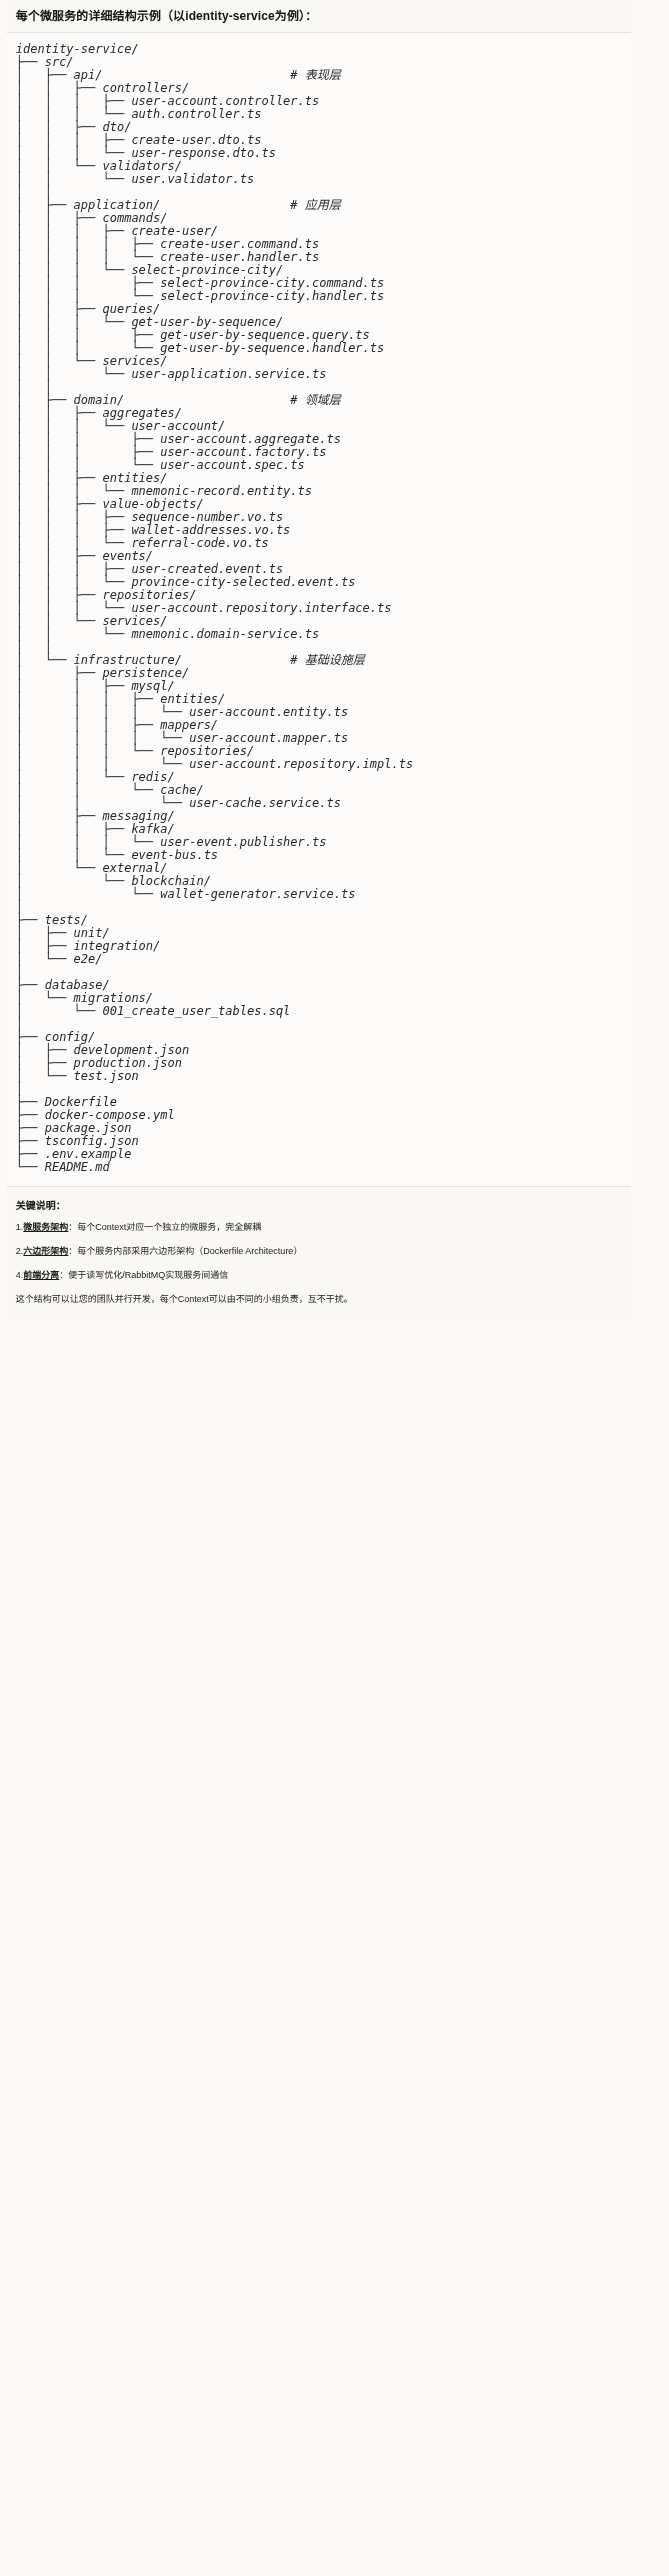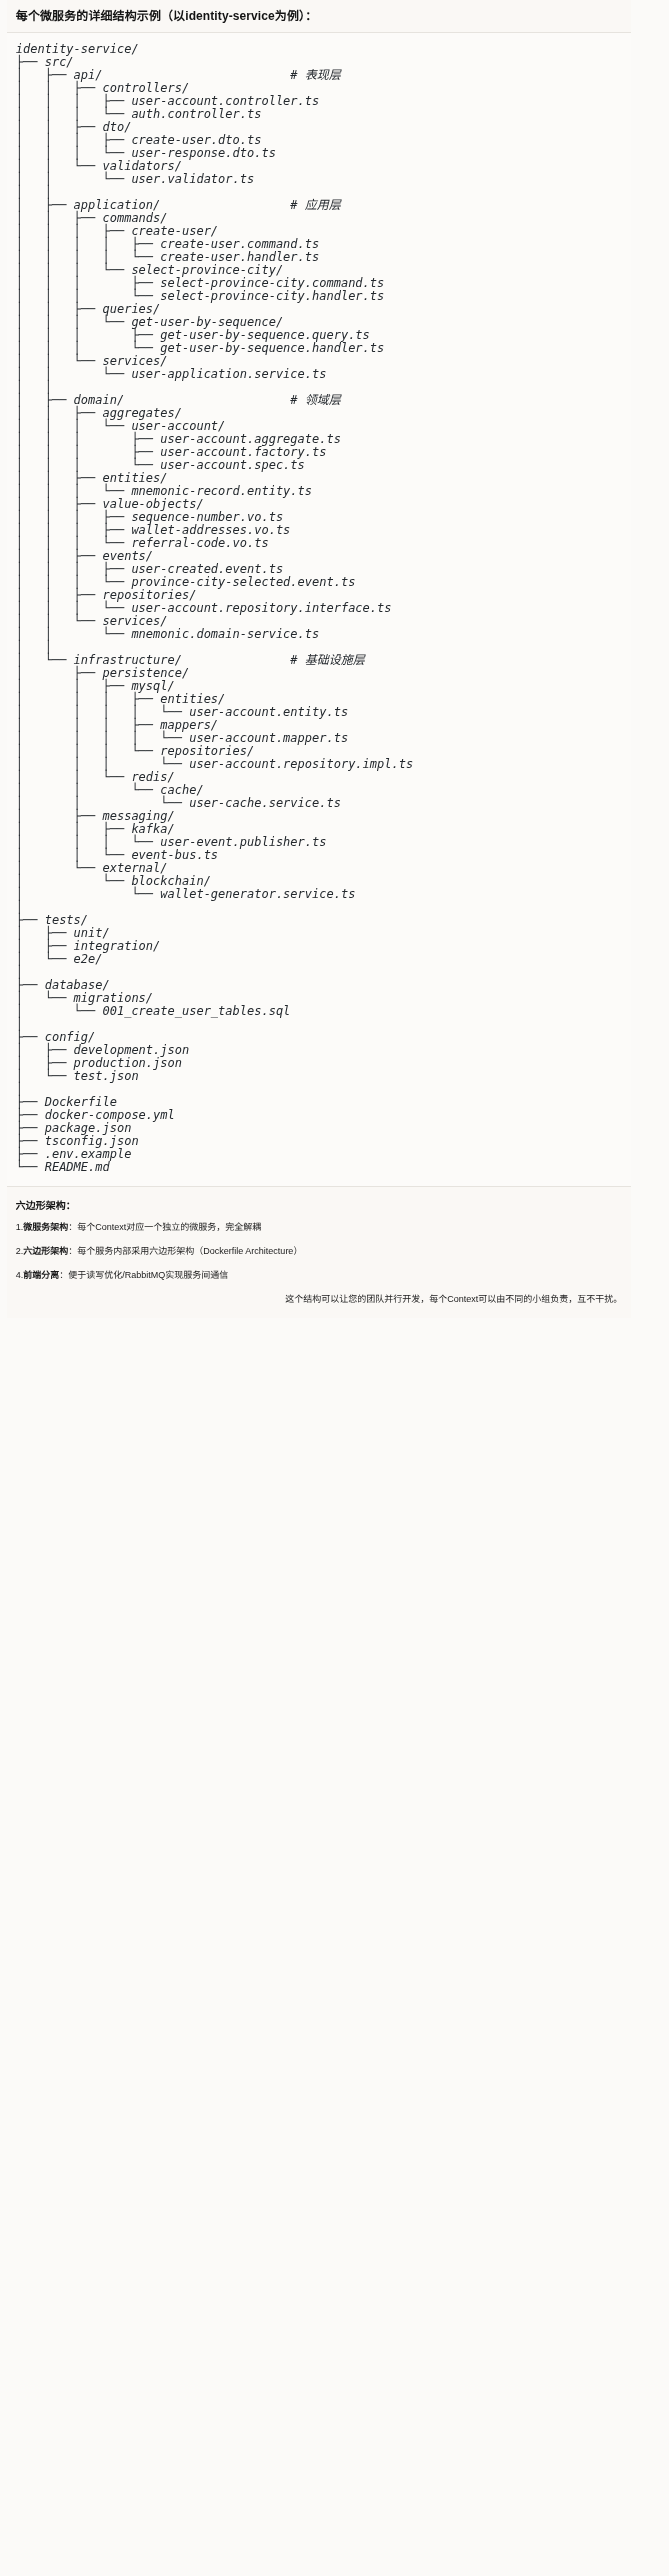--- a/index.html
+++ b/index.html
@@ -65,27 +65,26 @@
     margin: 0 0 8.8px 0;
     color: #141414;
   }
   .note-item {
     font-size: 9px;
     line-height: 1.5;
     margin: 0 0 10.6px 0;
     color: #1a1a1a;
   }
   .note-item .num { }
-  .note-item .lbl { font-weight: bold; }
+  .note-item .lbl { font-weight: bold; text-decoration: underline; }
   .closing {
     font-size: 9px;
     line-height: 1.5;
     margin: 3.8px 0 0 0;
     color: #1a1a1a;
-    text-align: right;
   }
 </style>
 </head>
 <body>
 
 <div class="page">
 
   <div class="title-block">
     <h1 class="title">每个微服务的详细结构示例（以identity-service为例）：</h1>
   </div>
@@ -174,21 +173,21 @@
 │
 ├── Dockerfile
 ├── docker-compose.yml
 ├── package.json
 ├── tsconfig.json
 ├── .env.example
 └── README.md</pre>
   </div>
 
   <div class="notes-block">
-    <div class="notes-heading">六边形架构：</div>
+    <div class="notes-heading">关键说明：</div>
 
     <p class="note-item">
       <span class="num">1.</span><span class="lbl">微服务架构</span><span>：</span><span>每个Context对应一个独立的微服务，完全解耦</span>
     </p>
 
     <p class="note-item">
       <span class="num">2.</span><span class="lbl">六边形架构</span><span>：</span><span>每个服务内部采用六边形架构（Dockerfile Architecture）</span>
     </p>
 
 

